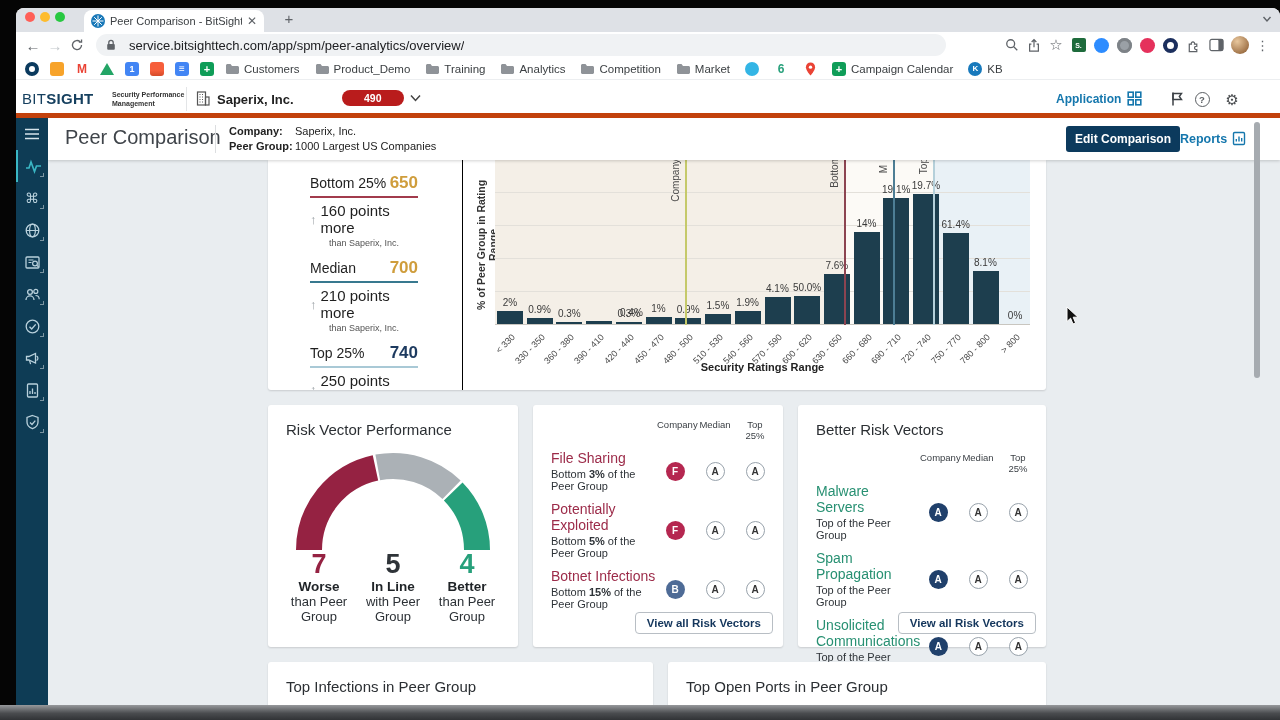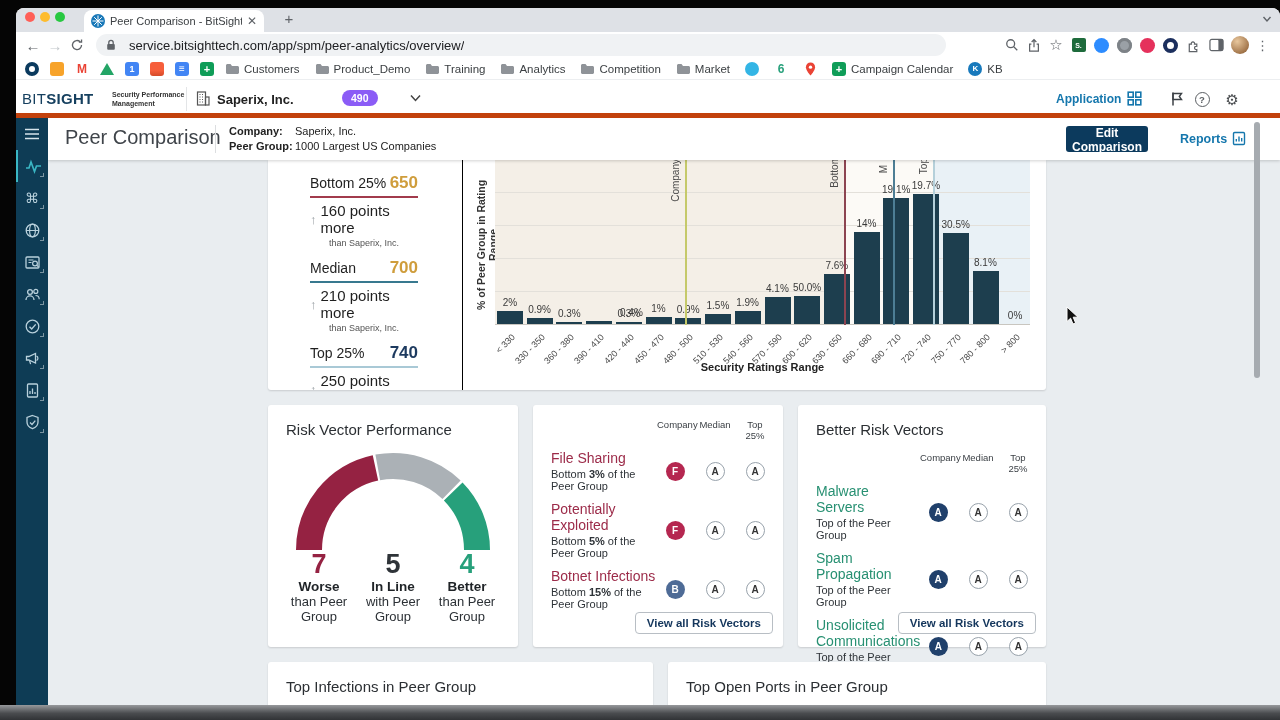--- a/index.html
+++ b/index.html
@@ -54,38 +54,38 @@
 
   
   .app{position:absolute;top:72px;left:0;right:0;bottom:0;background:#fff;}
   .app-header{position:absolute;top:0;left:0;right:0;height:38px;background:#fff;border-bottom:5px solid #c2410c;z-index:3;}
   .brand{position:absolute;left:6px;top:10px;font-size:15px;color:#16405f;letter-spacing:.3px;}
   .brand .b1{font-weight:400;} .brand .b2{font-weight:700;}
   .tagline{position:absolute;left:96px;top:11px;font-size:7px;font-weight:bold;color:#333;line-height:8.5px;}
   .hdr-div{position:absolute;left:170px;top:7px;width:1px;height:24px;background:#e3e5e7;}
   .bldg{position:absolute;left:179px;top:10px;}
   .company-name{position:absolute;left:201px;top:12px;font-size:13px;font-weight:bold;color:#222;}
-  .badge{position:absolute;left:326px;top:10px;background:#8b5cf6;color:#fff;font-size:10.5px;font-weight:bold;border-radius:9px;padding:2px 9px;}
+  .badge{position:absolute;left:326px;top:10px;background:#b91c1c;color:#fff;font-size:10.5px;font-weight:bold;border-radius:9px;padding:2px 22px;}
   .sel-chev{position:absolute;left:394px;top:14px;}
   .searchbox{position:absolute;left:416px;top:5px;width:236px;height:28px;background:#f2f3f5;border-radius:3px;display:flex;align-items:center;}
   .searchbox input{flex:1;border:none;outline:none;background:transparent;font-size:12.5px;padding-left:10px;color:#333;font-family:"Liberation Sans",sans-serif;}
   .searchbox input::placeholder{color:#71757a;}
   .searchbox .mag{margin-right:8px;display:flex;}
   .application{position:absolute;left:1040px;top:11px;display:flex;align-items:center;gap:6px;}
   .app-label{font-size:12px;font-weight:bold;color:#1577ad;}
   .hdr-ic{position:absolute;top:10px;width:18px;height:18px;display:flex;align-items:center;justify-content:center;color:#4a4d50;}
   .help-circle{width:15px;height:15px;border:1.4px solid #5a5e62;border-radius:50%;font-size:9.5px;font-weight:bold;color:#5a5e62;display:flex;align-items:center;justify-content:center;}
   .gear-glyph{font-size:15px;line-height:15px;}
 
   .page-header{position:absolute;top:38px;left:32px;right:0;height:42px;background:#fff;box-shadow:0 1px 3px rgba(0,0,0,.18);z-index:2;}
   .page-title{position:absolute;left:17px;top:8px;font-size:20px;font-weight:400;color:#3f444a;}
   .ph-div{position:absolute;left:167px;top:7px;width:1px;height:28px;background:#dcdee0;}
   .ph-info{position:absolute;left:181px;top:6px;font-size:11px;color:#222;line-height:15px;}
   .ph-info b{display:inline-block;min-width:66px;}
-  .edit-btn{position:absolute;left:1018px;top:8px;width:82px;height:26px;background:#0c3a5d;border:none;border-radius:3px;color:#fff;font-size:12px;font-weight:bold;font-family:"Liberation Sans",sans-serif;}
+  .edit-btn{position:absolute;left:1018px;top:8px;width:114px;height:26px;background:#0c3a5d;border:none;border-radius:3px;color:#fff;font-size:12px;font-weight:bold;font-family:"Liberation Sans",sans-serif;}
   .reports{position:absolute;left:1132px;top:13px;display:flex;align-items:center;gap:5px;color:#1577ad;font-size:12.5px;font-weight:bold;}
 
   
   .sidebar{position:absolute;left:0;top:38px;width:32px;bottom:0;background:#0e3c55;z-index:4;}
   .side-item{position:relative;width:32px;height:32px;display:flex;align-items:center;justify-content:center;color:#b9d1dc;}
   .side-item.sel{border-left:2px solid #3ab6c3;}
   .side-item.sub::after{content:"";position:absolute;right:4px;bottom:5px;width:3px;height:3px;border-right:1px solid rgba(255,255,255,.45);border-bottom:1px solid rgba(255,255,255,.45);}
   .glyph-cmd{font-size:14px;color:#b9d1dc;}
 
   
@@ -494,21 +494,21 @@
                 <div class="bar-label" style="left: 289.1px; bottom: 32px;">50.0%</div>
                 <div class="bar" style="left: 328.9px; height: 50px;"></div>
                 <div class="bar-label" style="left: 318.8px; bottom: 54px;">7.6%</div>
                 <div class="bar" style="left: 358.7px; height: 92px;"></div>
                 <div class="bar-label" style="left: 348.5px; bottom: 96px;">14%</div>
                 <div class="bar" style="left: 388.4px; height: 126px;"></div>
                 <div class="bar-label" style="left: 378.2px; bottom: 130px;">19.1%</div>
                 <div class="bar" style="left: 418.1px; height: 130px;"></div>
                 <div class="bar-label" style="left: 408px; bottom: 134px;">19.7%</div>
                 <div class="bar" style="left: 447.8px; height: 91px;"></div>
-                <div class="bar-label" style="left: 437.7px; bottom: 95px;">30.5%</div>
+                <div class="bar-label" style="left: 437.7px; bottom: 95px;">61.4%</div>
                 <div class="bar" style="left: 477.6px; height: 53px;"></div>
                 <div class="bar-label" style="left: 467.4px; bottom: 57px;">8.1%</div>
                 <div class="bar-label" style="left: 497.1px; bottom: 4px;">0%</div>
                 <div class="mline" style="left: 190.2px; background: rgb(197, 201, 106);"></div>
                 <div class="mlabel" style="left: 175.2px; bottom: 123px;">Company R</div>
                 <div class="mline" style="left: 348.8px; background: rgb(140, 68, 81);"></div>
                 <div class="mlabel" style="left: 333.8px; bottom: 137px;">Bottom</div>
                 <div class="mline" style="left: 398.3px; background: rgb(77, 126, 149);"></div>
                 <div class="mlabel" style="left: 383.3px; bottom: 152px;">M</div>
                 <div class="mline" style="left: 437.9px; background: rgb(181, 208, 218);"></div>

